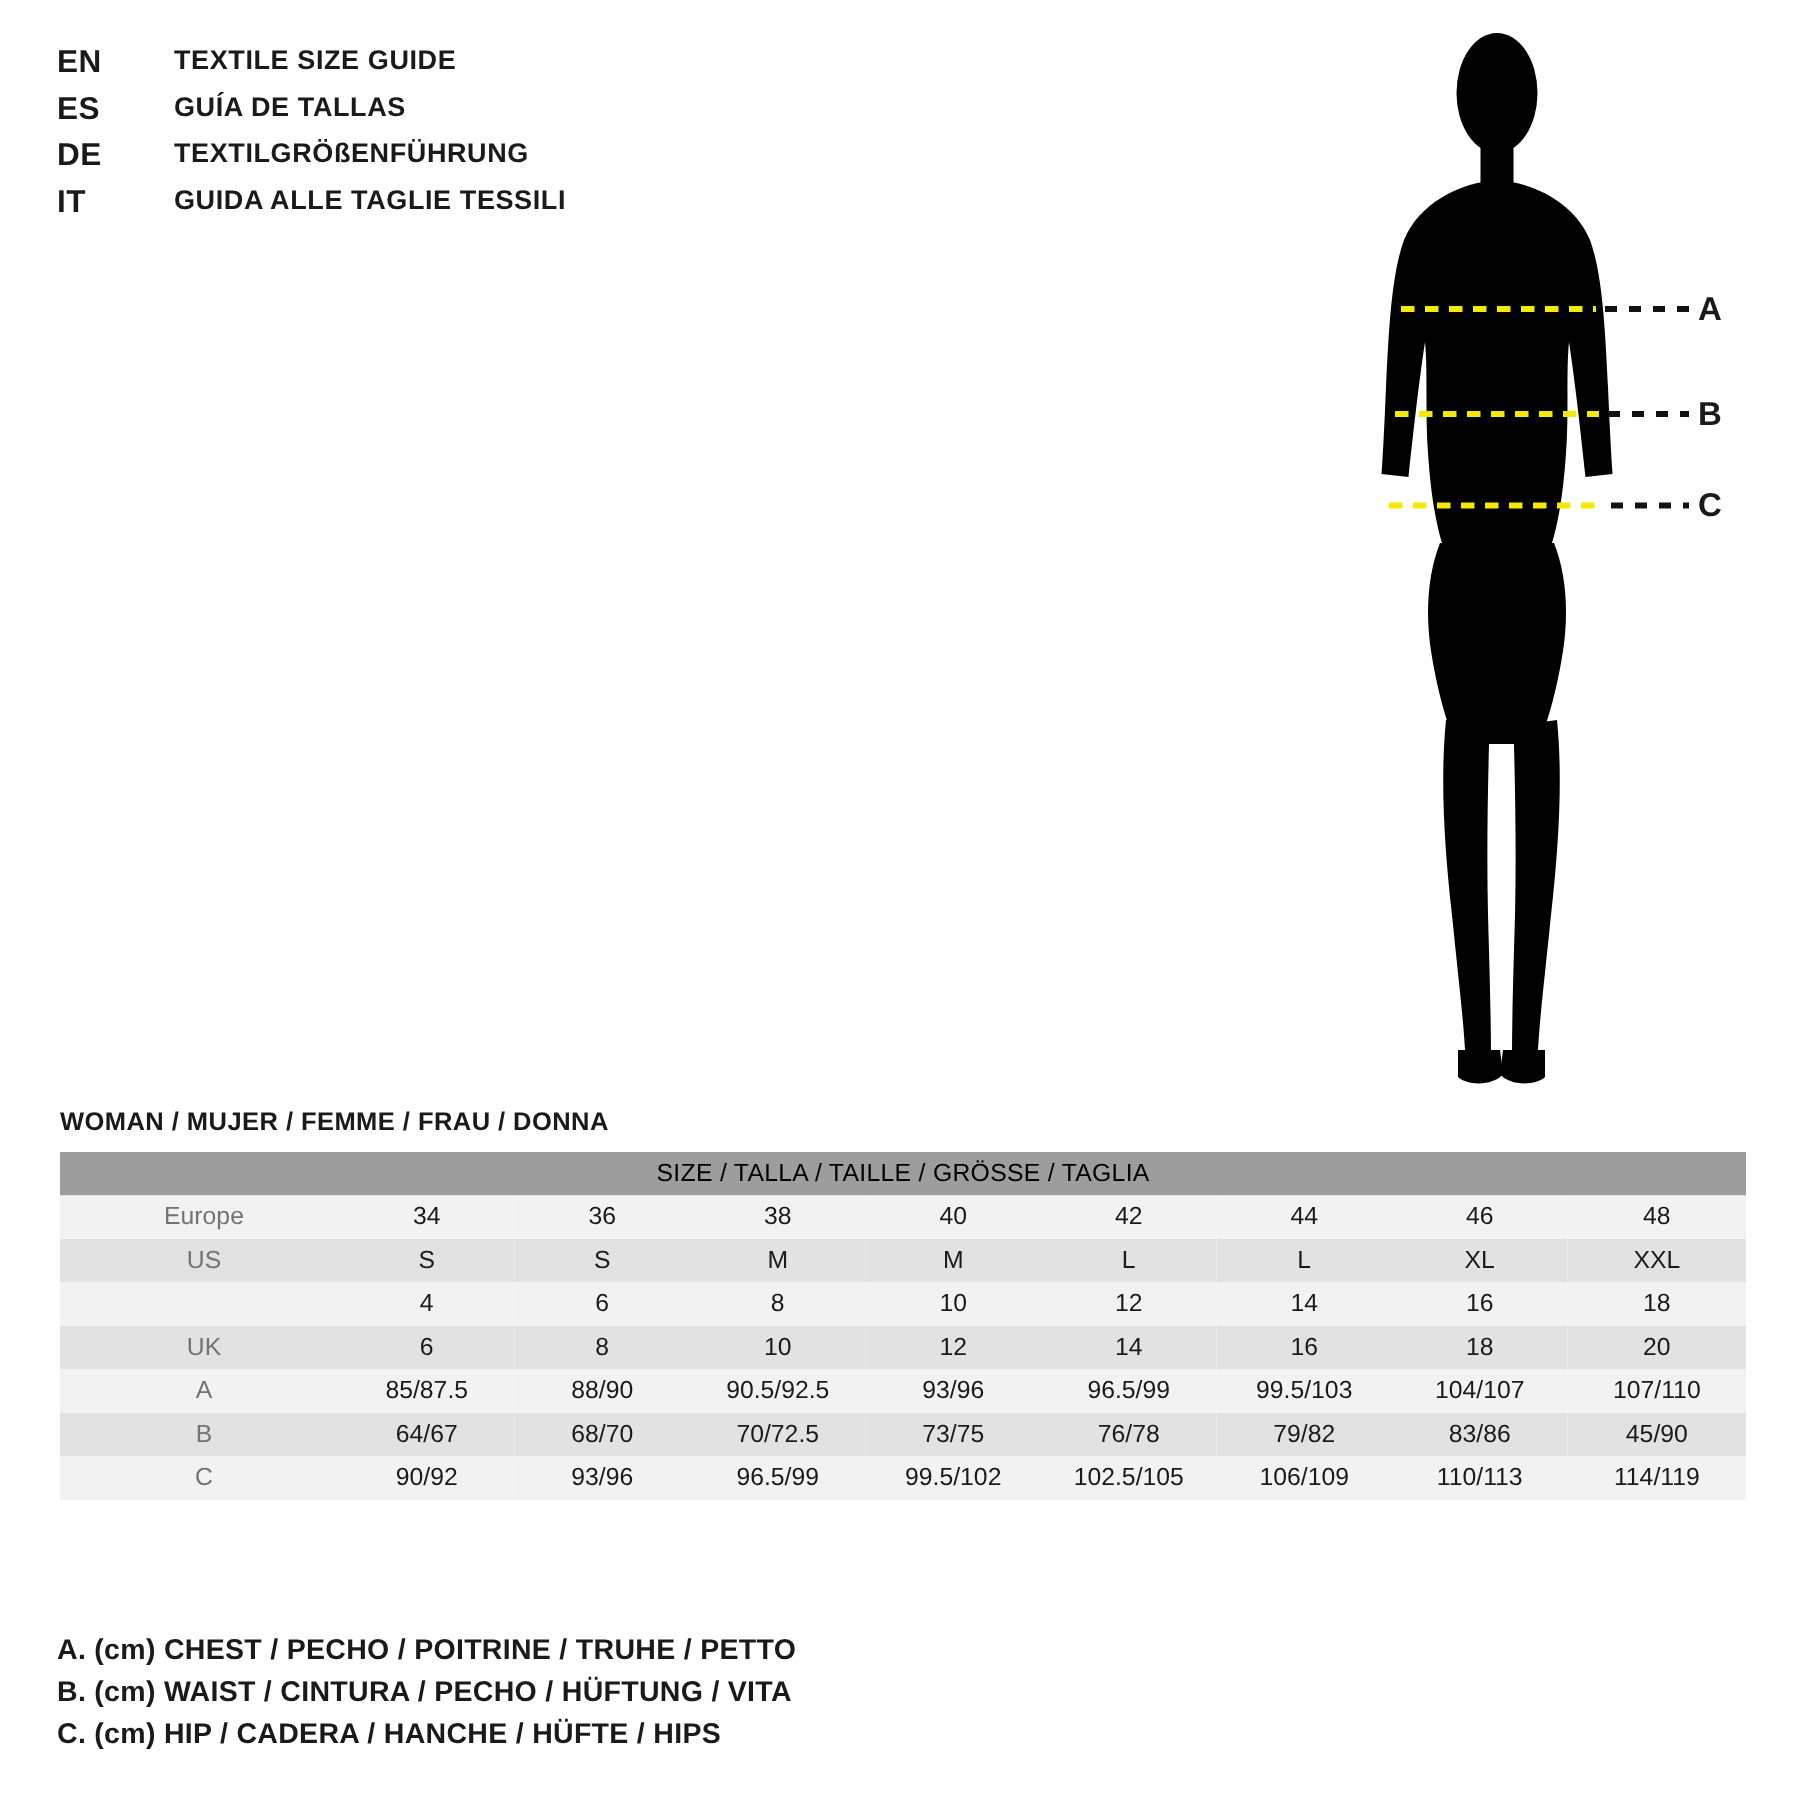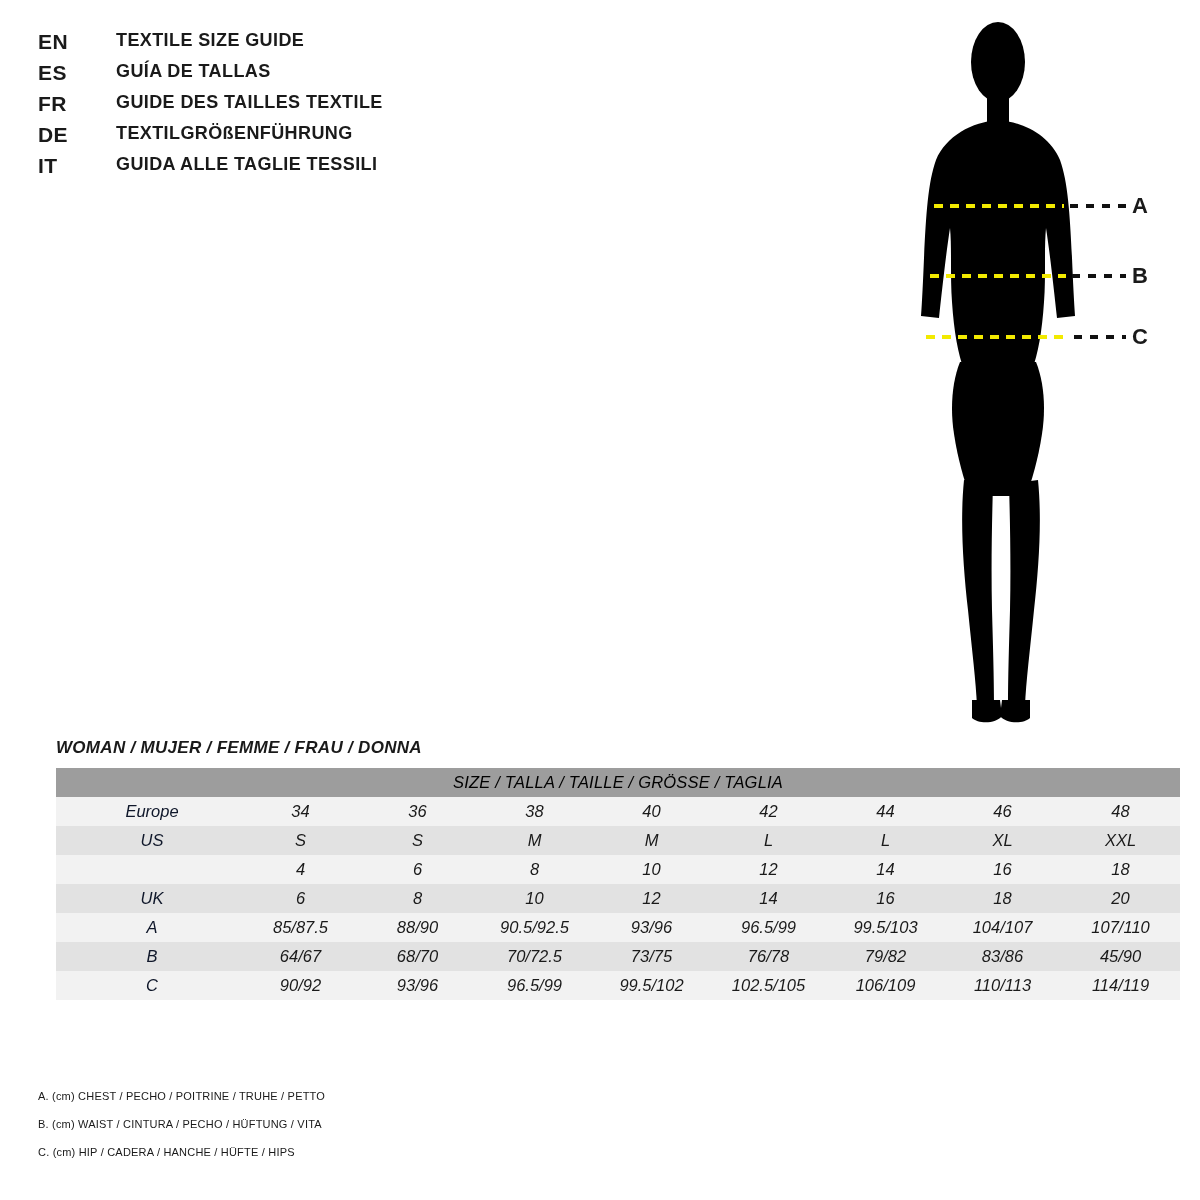--- a/index.html
+++ b/index.html
@@ -53,24 +53,23 @@
     position: absolute;
     font-size: 22px;
     font-weight: bold;
     color: #1a1a1a;
     left: 272px;
   }
 
   
   #table-section {
     position: absolute;
-    left: 56px;
+    left: 40px;
     top: 738px;
     width: 1124px;
-    font-style: italic;
   }
   #woman-label {
     font-size: 17px;
     font-weight: bold;
     letter-spacing: 0.3px;
     margin-bottom: 10px;
   }
   table.size-table {
     border-collapse: collapse;
     width: 1124px;
@@ -90,55 +89,51 @@
     font-weight: bold;
     text-align: left;
     padding-left: 6px;
     letter-spacing: 0.2px;
     font-size: 16.5px;
     height: 30px;
   }
   .row-label {
     text-align: right;
     padding-left: 6px !important;
-    color: #0f172a;
+    color: #737373;
   }
   tr.shade-a td { background: #f2f2f2; }
   tr.shade-b td { background: #e2e2e2; }
 
   
   #legend {
     position: absolute;
     left: 38px;
     top: 1090px;
     width: 700px;
   }
   .legend-line {
-    font-size: 11px;
-    font-weight: normal;
+    font-size: 19px;
+    font-weight: bold;
     letter-spacing: 0.2px;
     height: 28px;
     white-space: nowrap;
   }
 </style>
 </head>
 <body>
 
 <div id="title-block">
   <div class="title-row">
     <span class="title-lang">EN</span>
     <span class="title-text">TEXTILE SIZE GUIDE</span>
   </div>
   <div class="title-row">
     <span class="title-lang">ES</span>
     <span class="title-text">GUÍA DE TALLAS</span>
-  </div>
-  <div class="title-row">
-    <span class="title-lang">FR</span>
-    <span class="title-text">GUIDE DES TAILLES TEXTILE</span>
   </div>
   <div class="title-row">
     <span class="title-lang">DE</span>
     <span class="title-text">TEXTILGRÖßENFÜHRUNG</span>
   </div>
   <div class="title-row">
     <span class="title-lang">IT</span>
     <span class="title-text">GUIDA ALLE TAGLIE TESSILI</span>
   </div>
 </div>

